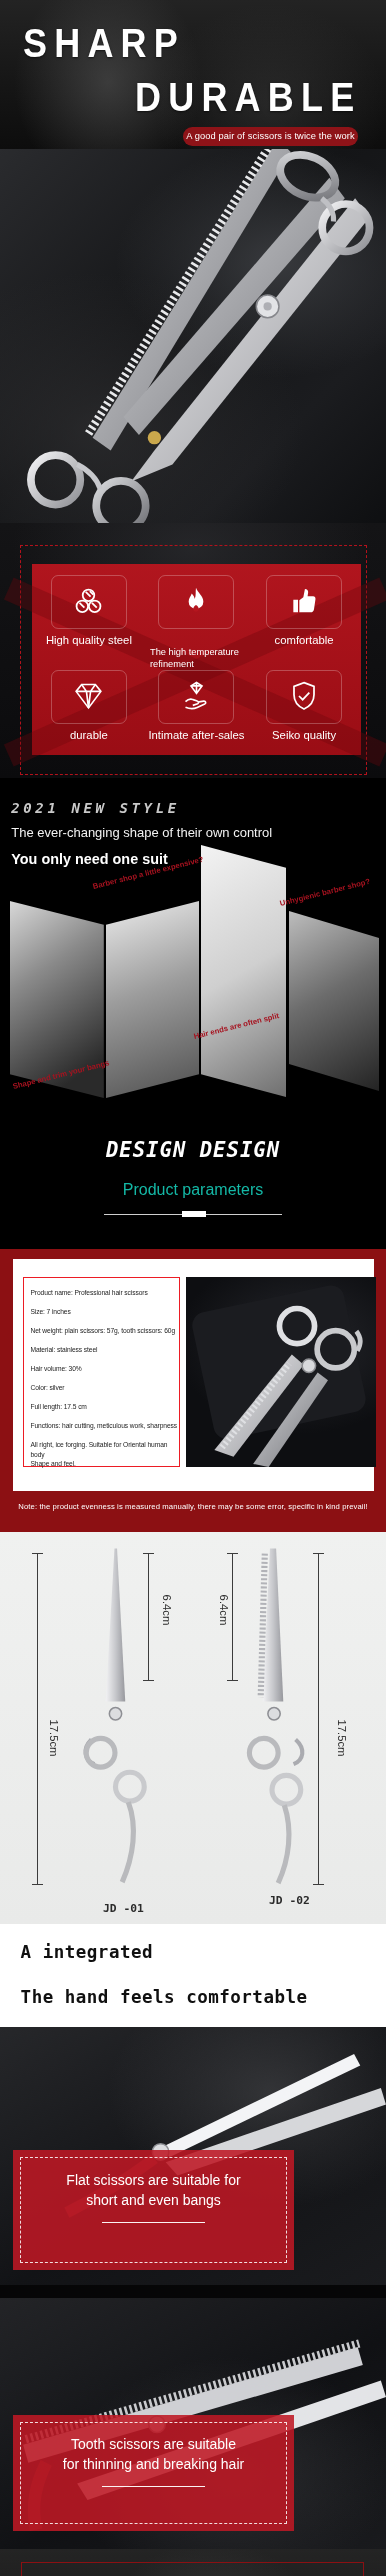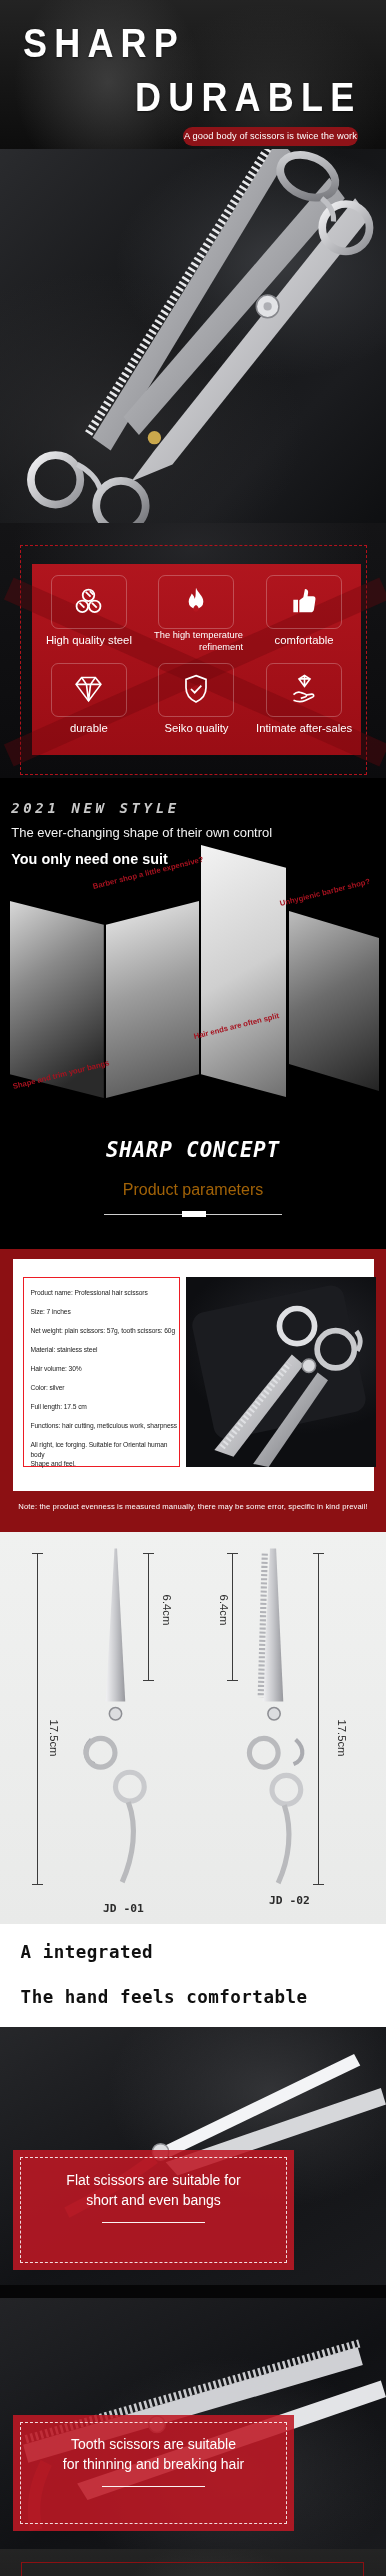--- a/index.html
+++ b/index.html
@@ -39,36 +39,36 @@
     background:linear-gradient(180deg,rgba(186,21,30,.94),rgba(160,13,21,.96));
     display:grid;grid-template-columns:1fr 1fr 1fr;grid-template-rows:1fr 1fr;
     padding:11.3px 3.1px 5.2px 3.1px}
   .feat-panel::before,.feat-panel::after{content:"";position:absolute;left:-41px;right:-41px;
     top:50%;height:24px;background:rgba(110,5,12,.35);pointer-events:none}
   .feat-panel::before{transform:rotate(24deg)}
   .feat-panel::after{transform:rotate(-24deg)}
   .feat-cell{position:relative;display:flex;flex-direction:column;align-items:center;z-index:2}
   .icon-frame{width:76px;height:54px;border:0.5px solid rgba(255,255,255,.25);
     border-radius:7.2px;display:flex;align-items:center;justify-content:center}
-  .feat-label{margin-top:5.2px;color:#fff;font-size:11.3px;text-align:right;line-height:13.4px}
-  .feat-label.small{font-size:9.3px;line-height:11.3px;margin-top:1px;max-width:93px}
+  .feat-label{margin-top:5.2px;color:#fff;font-size:11.3px;text-align:left;line-height:13.4px}
+  .feat-label.small{font-size:9.3px;line-height:11.3px;margin-top:18px;max-width:93px}
 
   
   .new-style{height:471px;background:#000}
   .ns-heading{position:absolute;left:11.3px;top:21.6px;color:#c9c9c9;font-weight:700;
     font-style:italic;font-family:"DejaVu Sans Mono",monospace;font-size:14px;letter-spacing:3.6px}
   .ns-sub{position:absolute;left:11.3px;top:47px;color:#f2f2f2;font-size:13px;font-weight:400}
   .ns-bold{position:absolute;left:11.3px;top:73px;color:#fff;font-size:14.4px;font-weight:700}
   .collage-photo{position:absolute;overflow:hidden}
   .caption{position:absolute;color:#a6121f;font-size:7.7px;font-weight:700;white-space:nowrap;
     transform:rotate(-14deg);transform-origin:left bottom}
   .dc-title{position:absolute;left:0;width:386px;top:360px;text-align:center;color:#fff;
     font-family:"DejaVu Sans Mono",monospace;font-style:italic;font-weight:700;
     font-size:20.6px;letter-spacing:1px}
-  .dc-sub{position:absolute;left:0;width:386px;top:403px;text-align:center;color:#a16207;
+  .dc-sub{position:absolute;left:0;width:386px;top:403px;text-align:center;color:#14b8a6;
     font-size:16px;font-weight:400}
   .dc-line{position:absolute;left:104px;top:436px;width:178px;height:0.5px;background:#cfcfcf}
   .dc-tick{position:absolute;left:182px;top:433px;width:24px;height:5.7px;background:#fff}
 
   
   .params-band{height:283px;background:#8c1013}
   .params-panel{position:absolute;left:13px;top:10.3px;width:361px;height:232px;background:#fff}
   .params-box{position:absolute;left:10.3px;top:18px;width:157px;height:190px;
     border:1px solid #ec1c24;padding:9.3px 0 0 6.2px}
   .param-line{color:#1c1c1c;font-size:6.7px;letter-spacing:-0.1px;height:19px;line-height:10.3px}
@@ -117,21 +117,21 @@
     font-size:14px;font-weight:600;letter-spacing:0.3px}
 </style>
 </head>
 <body>
 
 <div class="page">
 
   <section class="hero-top">
     <div class="hero-word w1">SHARP</div>
     <div class="hero-word w2">DURABLE</div>
-    <div class="hero-banner">A good body of scissors is twice the work</div>
+    <div class="hero-banner">A good pair of scissors is twice the work</div>
   </section>
 
   <section class="hero-photo">
     <svg width="386" height="374" viewBox="0 0 750 725">
       <defs>
         <linearGradient id="mA" x1="0" y1="0" x2="1" y2="1">
           <stop offset="0" stop-color="#f4f4f6"></stop>
             <stop offset="1" stop-color="#8f9095"></stop>
         </linearGradient>
         <linearGradient id="mB" x1="0" y1="0" x2="1" y2="1">
@@ -209,39 +209,39 @@
               <path d="M6 18h36M14 8l7 10M34 8l-7 10M21 18l3 24M27 18l-3 24"></path>
             </svg>
           </span>
         </div>
         <div class="feat-label">durable</div>
       </div>
 
       <div class="feat-cell">
         <div class="icon-frame">
           <span>
+            <svg width="33" height="33" viewBox="0 0 48 48" fill="none" stroke="#fff" stroke-width="2.4">
+              <path d="M24 5l8 5-8 11-8-11zM16 10h16M24 5v16"></path>
+              <path d="M8 33c4-4 7-5 11-3l6 2c2 .6 2.6 3 .6 4l-7 2.4M8 41c6 2.6 12 2.6 17 .4l11-5c2.4-1.2 1.6-4.4-1.4-4.2l-7 1"></path>
+            </svg>
+          </span>
+        </div>
+        <div class="feat-label">Intimate after-sales</div>
+      </div>
+
+      <div class="feat-cell">
+        <div class="icon-frame">
+          <span>
             <svg width="32" height="32" viewBox="0 0 48 48" fill="none" stroke="#fff" stroke-width="2.6">
               <path d="M24 4l15 5.5V22c0 10-6.4 17.4-15 21.5C15.4 39.4 9 32 9 22V9.5z"></path>
               <path d="M16.5 24l5.5 5.5L32 19"></path>
             </svg>
           </span>
         </div>
         <div class="feat-label">Seiko quality</div>
-      </div>
-
-      <div class="feat-cell">
-        <div class="icon-frame">
-          <span>
-            <svg width="33" height="33" viewBox="0 0 48 48" fill="none" stroke="#fff" stroke-width="2.4">
-              <path d="M24 5l8 5-8 11-8-11zM16 10h16M24 5v16"></path>
-              <path d="M8 33c4-4 7-5 11-3l6 2c2 .6 2.6 3 .6 4l-7 2.4M8 41c6 2.6 12 2.6 17 .4l11-5c2.4-1.2 1.6-4.4-1.4-4.2l-7 1"></path>
-            </svg>
-          </span>
-        </div>
-        <div class="feat-label">Intimate after-sales</div>
       </div>
 
     </div>
   </section>
 
   <section class="new-style">
     <div class="ns-heading">2021 NEW STYLE</div>
     <div class="ns-sub">The ever-changing shape of their own control</div>
     <div class="ns-bold">You only need one suit</div>
 
@@ -256,21 +256,21 @@
                 background:linear-gradient(150deg,#f3f3f3 0%,#cfcfcf 50%,#6f6f6f 100%)"></div>
     <div class="collage-photo" style="left:289px;top:133px;width:90px;height:180px;
                 clip-path:polygon(0 0,100% 15%,100% 100%,0 85%);
                 background:linear-gradient(150deg,#bdbdbd 0%,#6c6c6c 45%,#232323 100%)"></div>
 
     <div class="caption" style="left:94px;top:104px">Barber shop a little expensive?</div>
     <div class="caption" style="left:281px;top:121px">Unhygienic barber shop?</div>
     <div class="caption" style="left:195px;top:254px">Hair ends are often split</div>
     <div class="caption" style="left:14.4px;top:304px">Shape and trim your bangs</div>
 
-    <div class="dc-title">SHARP CONCEPT</div>
+    <div class="dc-title">DESIGN DESIGN</div>
     <div class="dc-sub">Product parameters</div>
     <div class="dc-line"></div>
     <div class="dc-tick"></div>
   </section>
 
   <section class="params-band">
     <div class="params-panel">
       <div class="params-box">
         <div class="param-line">Product name: Professional hair scissors</div>
         <div class="param-line">Size: 7 inches</div>

